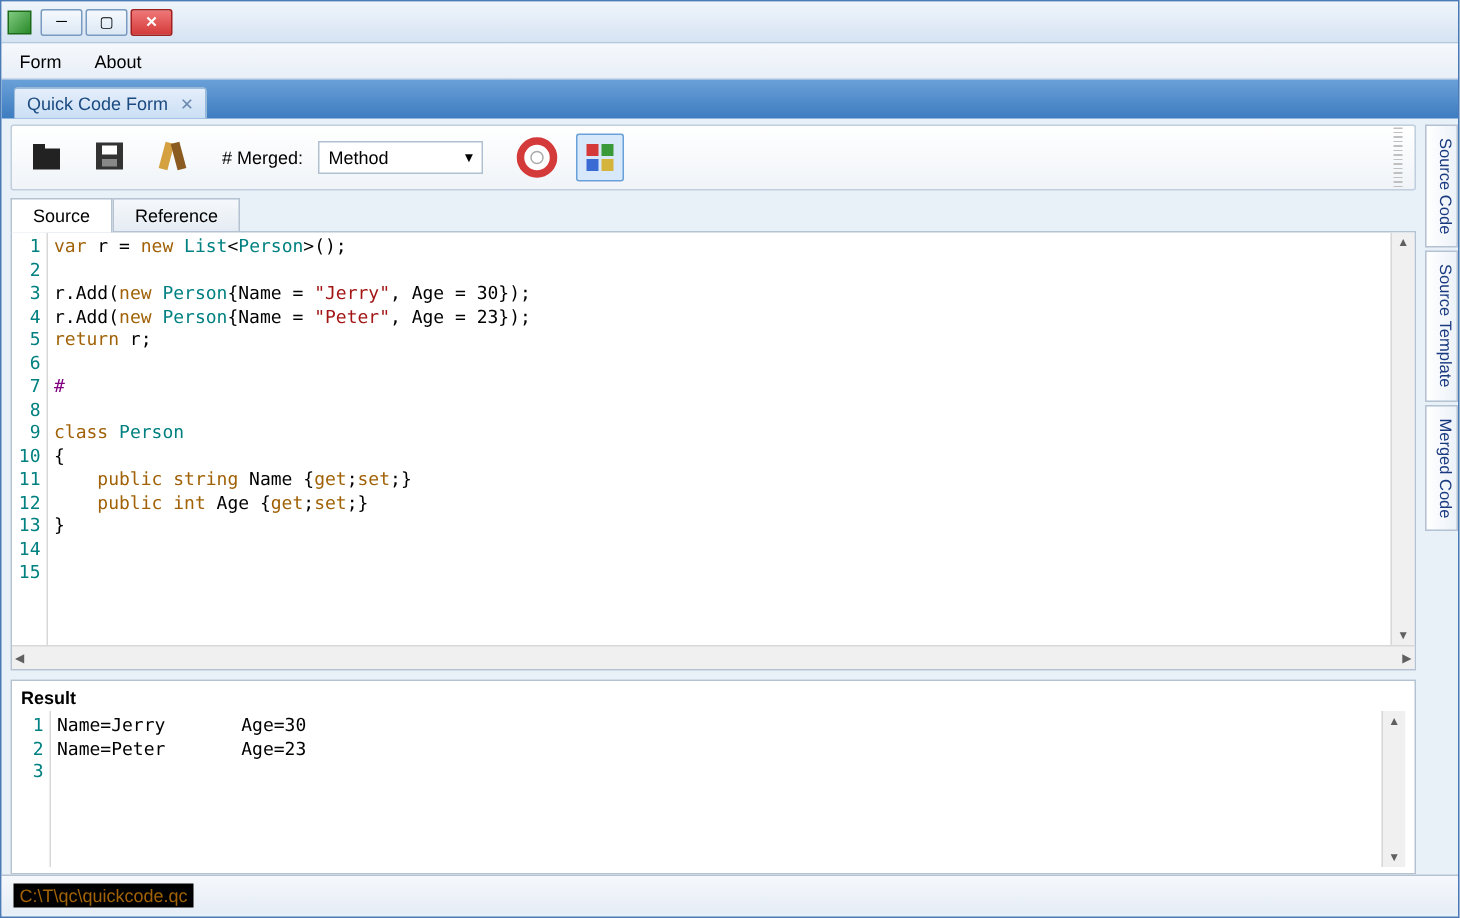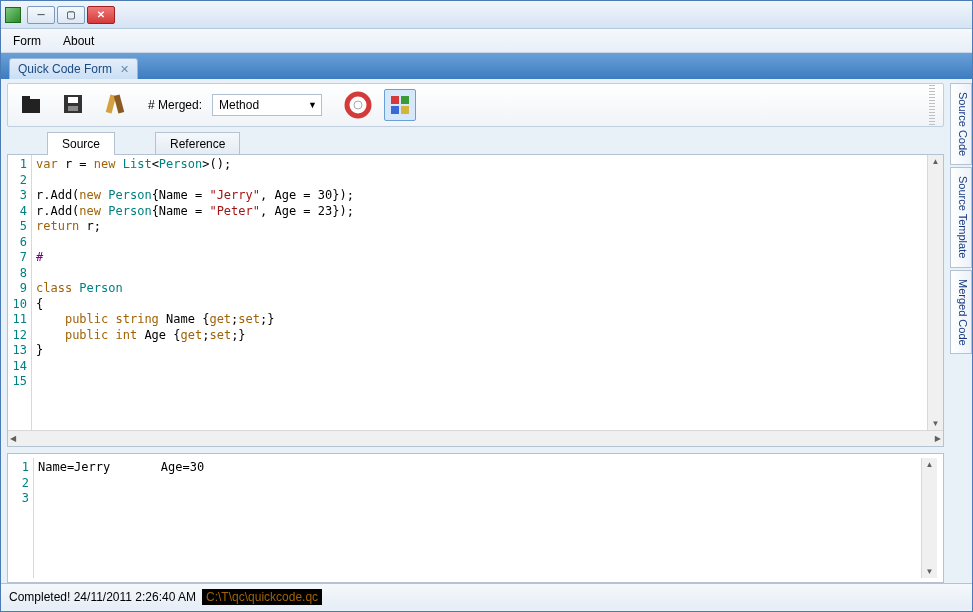--- a/index.html
+++ b/index.html
@@ -103,21 +103,20 @@
   display: flex; margin-top: 4px;
 }
 .code-tab {
   padding: 4px 14px;
   border: 1px solid #b4c2d2;
   background: linear-gradient(to bottom, #f5f8fb, #e4ebf3);
   cursor: pointer;
   border-bottom: none;
   position: relative;
   top: 1px;
-  margin-left: 40px;
 }
 .code-tab.active {
   background: #fff;
   z-index: 2;
 }
 .editor-area {
   border: 1px solid #b4c2d2;
   background: #fff;
   flex: 1;
   display: flex;
@@ -316,39 +315,39 @@
           <span class="scroll-arrow">▼</span>
         </div>
       </div>
       <div class="scroll-h">
         <span class="scroll-arrow">◀</span>
         <span class="scroll-arrow">▶</span>
       </div>
     </div>
 
     <div class="result-block">
+      <div class="result-title">Result</div>
       <div class="result-body">
         <div class="gutter" style="width:20px" id="result-gutter">
             <div>1</div>
             <div>2</div>
             <div>3</div>
           </div>
-        <div class="code" id="result-code"><div>Name=Jerry       Age=30</div><div>&nbsp;</div></div>
+        <div class="code" id="result-code"><div>Name=Jerry       Age=30</div><div>Name=Peter       Age=23</div><div>&nbsp;</div></div>
         <div class="scroll-v">
           <span class="scroll-arrow">▲</span>
           <span class="scroll-arrow">▼</span>
         </div>
       </div>
     </div>
 
   </div>
 
   <div class="side-tabs">
     <div class="side-tab">Source Code</div>
     <div class="side-tab">Source Template</div>
     <div class="side-tab">Merged Code</div>
   </div>
 </div>
 
 <div class="statusbar">
-  <span>Completed! 24/11/2011 2:26:40 AM</span>
   <span class="status-path">C:\T\qc\quickcode.qc</span>
 </div>
 
 </body></html>

